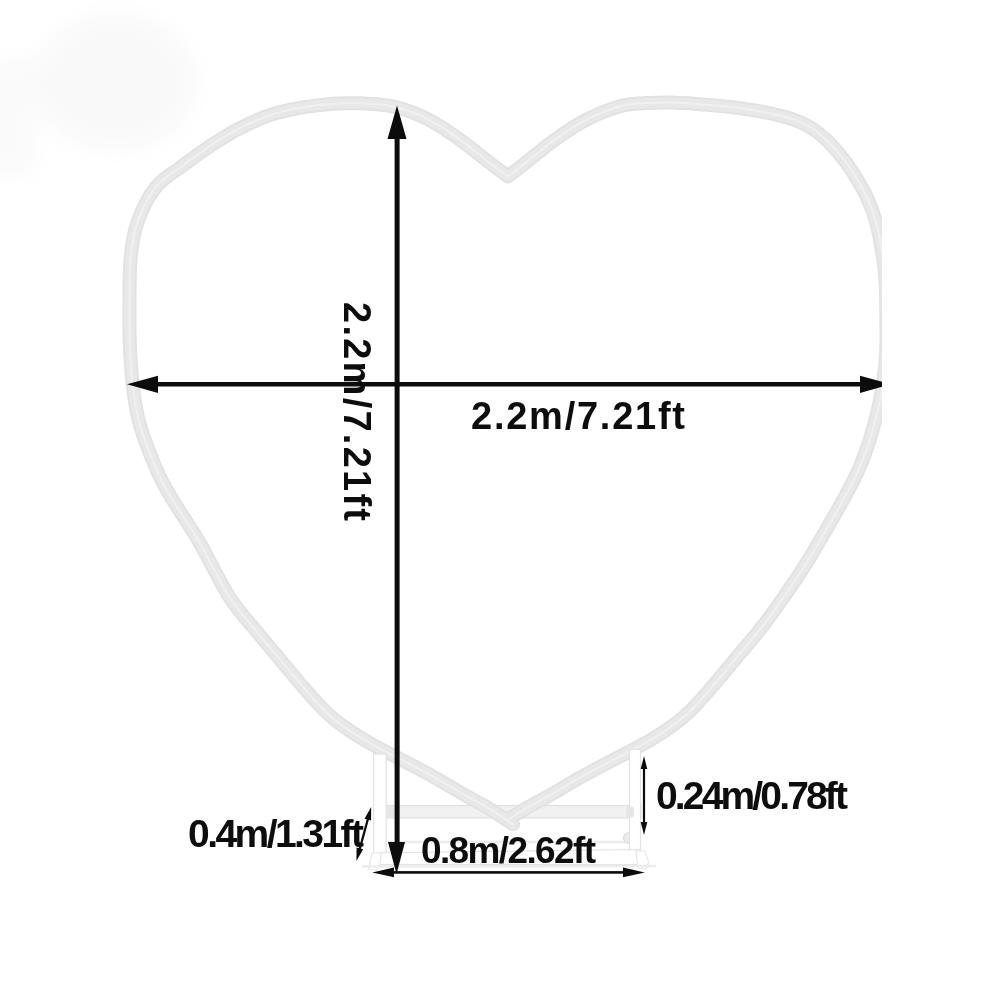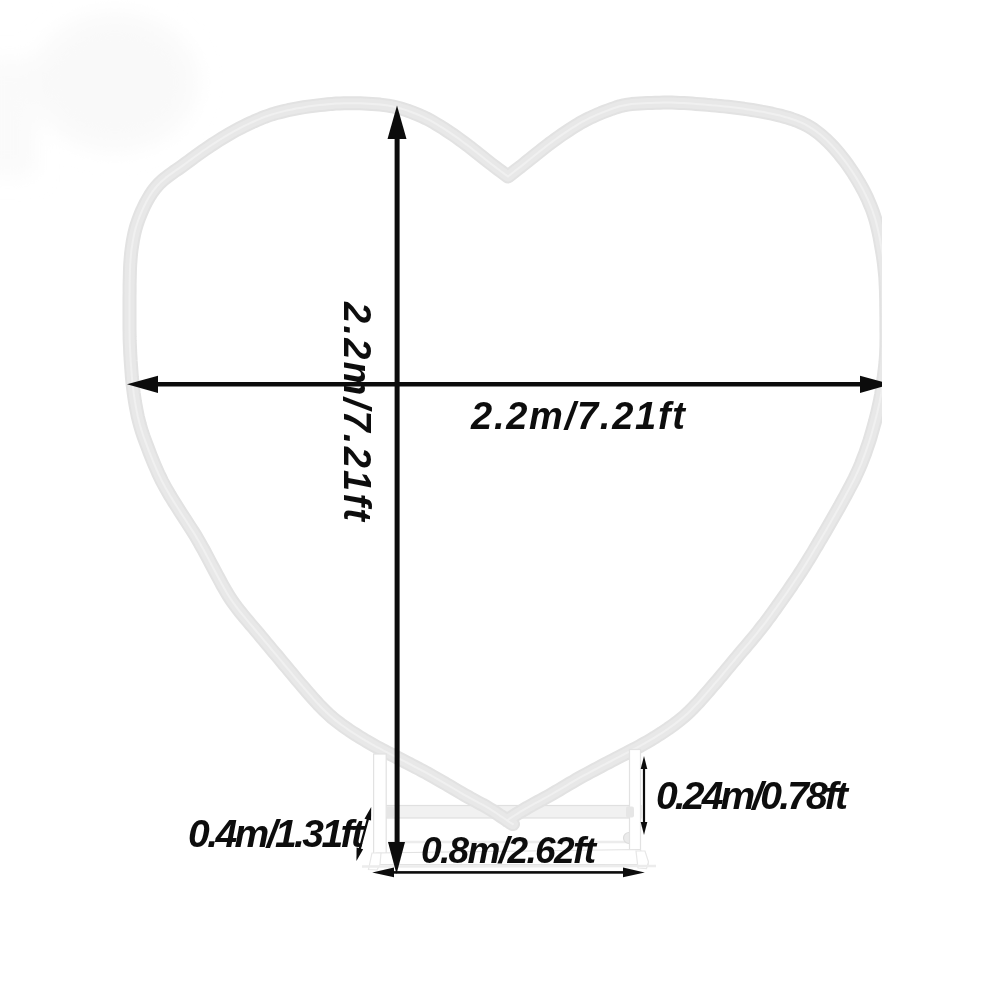--- a/index.html
+++ b/index.html
@@ -1,17 +1,17 @@
 <!DOCTYPE html>
 <html><head>
 <meta charset="utf-8">
 <style>
   html,body{margin:0;padding:0;background:#fff;}
   #stage{position:relative;width:882px;height:1000px;background:#fff;overflow:hidden;
-         font-family:"Liberation Sans", sans-serif;font-style:italic;}
+         font-family:"Liberation Sans", sans-serif;}
   svg{position:absolute;left:0;top:0;}
 </style>
 </head>
 <body>
 <div id="stage">
 <svg width="1000" height="1000" viewBox="0 0 1000 1000">
 
   <g filter="url(#soft)">
     <ellipse cx="115" cy="82" rx="82" ry="68" fill="#f9f9f9"></ellipse>
     <rect x="-20" y="60" width="55" height="115" fill="#fafafa"></rect>

